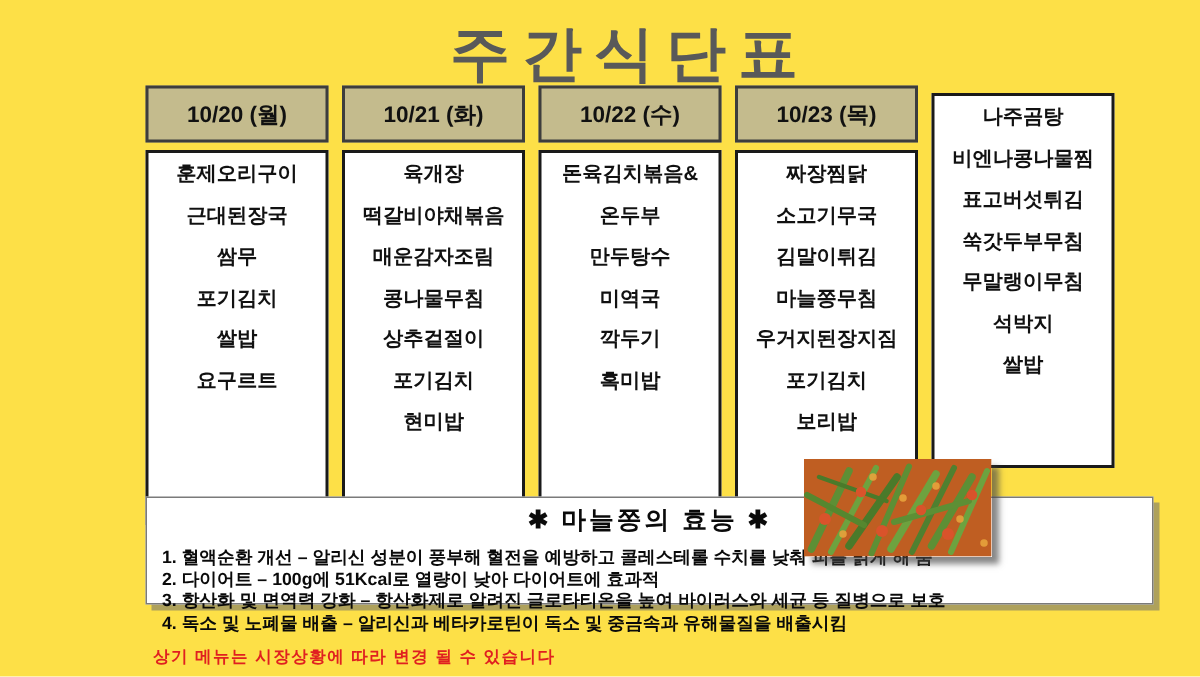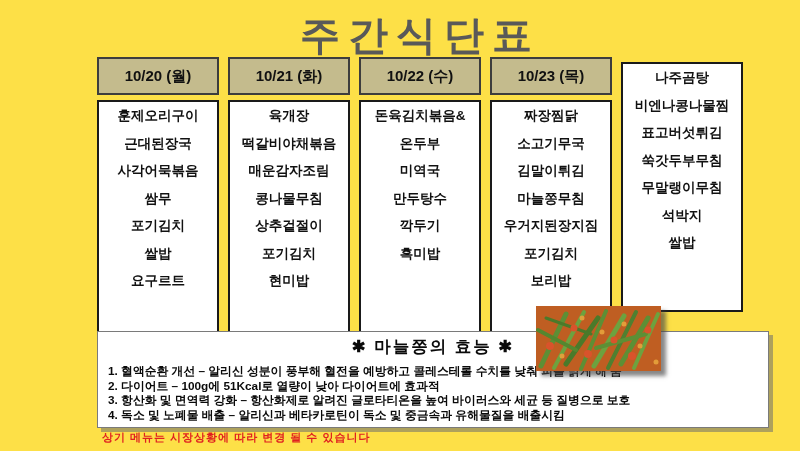--- a/index.html
+++ b/index.html
@@ -12,21 +12,21 @@
 
   .table { position:absolute; left:97px; top:57px; width:646px; display:flex; gap:9px; }
   .col { width:122px; display:flex; flex-direction:column; }
   .date-box { height:38px; display:flex; align-items:center; justify-content:center;
               background:var(--header-fill,#C4BB8D); border:2px solid #3d3d3d;
               font-size:15px; font-weight:bold; color:#111; white-space:nowrap; }
   .menu-box { margin-top:5px; height:250px; border:2px solid #1a1a1a; background:#fff;
               text-align:center; overflow:hidden; }
   .menu-item { font-size:13.5px; font-weight:bold; color:#111; line-height:27.5px; white-space:nowrap; }
 
-  .info-box { position:absolute; left:97px; top:331px; width:672px; height:97px; background:#fff;
+  .info-box { position:absolute; left:97px; top:331px; width:672px; height:72px; background:#fff;
               border:1px solid #7a7a7a; box-shadow:4px 4px 0 rgba(110,110,110,0.55); }
   .info-title { text-align:center; font-size:16.5px; font-weight:bold; color:#0a0a0a;
                 margin-top:4px; letter-spacing:2px; }
   .info-lines { padding:6px 10px 0 10px; }
   .info-line { font-size:11.8px; font-weight:bold; color:#0a0a0a; line-height:14.6px; white-space:nowrap; overflow:hidden; }
 
   .photo { position:absolute; left:536px; top:306px; width:125px; height:65px; z-index:5;
            box-shadow:5px 5px 4px rgba(70,70,70,0.65); }
   .photo svg { display:block; width:100%; height:100%; }
 
@@ -40,21 +40,20 @@
 
   <div class="title">주간식단표</div>
 
   <div class="table">
 
     <div class="col">
       <div class="date-box">10/20 (월)</div>
       <div class="menu-box">
         <div class="menu-item">훈제오리구이</div>
         <div class="menu-item">근대된장국</div>
-        <div class="menu-item">사각어묵볶음</div>
         <div class="menu-item">쌈무</div>
         <div class="menu-item">포기김치</div>
         <div class="menu-item">쌀밥</div>
         <div class="menu-item">요구르트</div>
       </div>
     </div>
 
     <div class="col">
       <div class="date-box">10/21 (화)</div>
       <div class="menu-box">
@@ -66,22 +65,22 @@
         <div class="menu-item">포기김치</div>
         <div class="menu-item">현미밥</div>
       </div>
     </div>
 
     <div class="col">
       <div class="date-box">10/22 (수)</div>
       <div class="menu-box">
         <div class="menu-item">돈육김치볶음&amp;</div>
         <div class="menu-item">온두부</div>
+        <div class="menu-item">만두탕수</div>
         <div class="menu-item">미역국</div>
-        <div class="menu-item">만두탕수</div>
         <div class="menu-item">깍두기</div>
         <div class="menu-item">흑미밥</div>
       </div>
     </div>
 
     <div class="col">
       <div class="date-box">10/23 (목)</div>
       <div class="menu-box">
         <div class="menu-item">짜장찜닭</div>
         <div class="menu-item">소고기무국</div>

